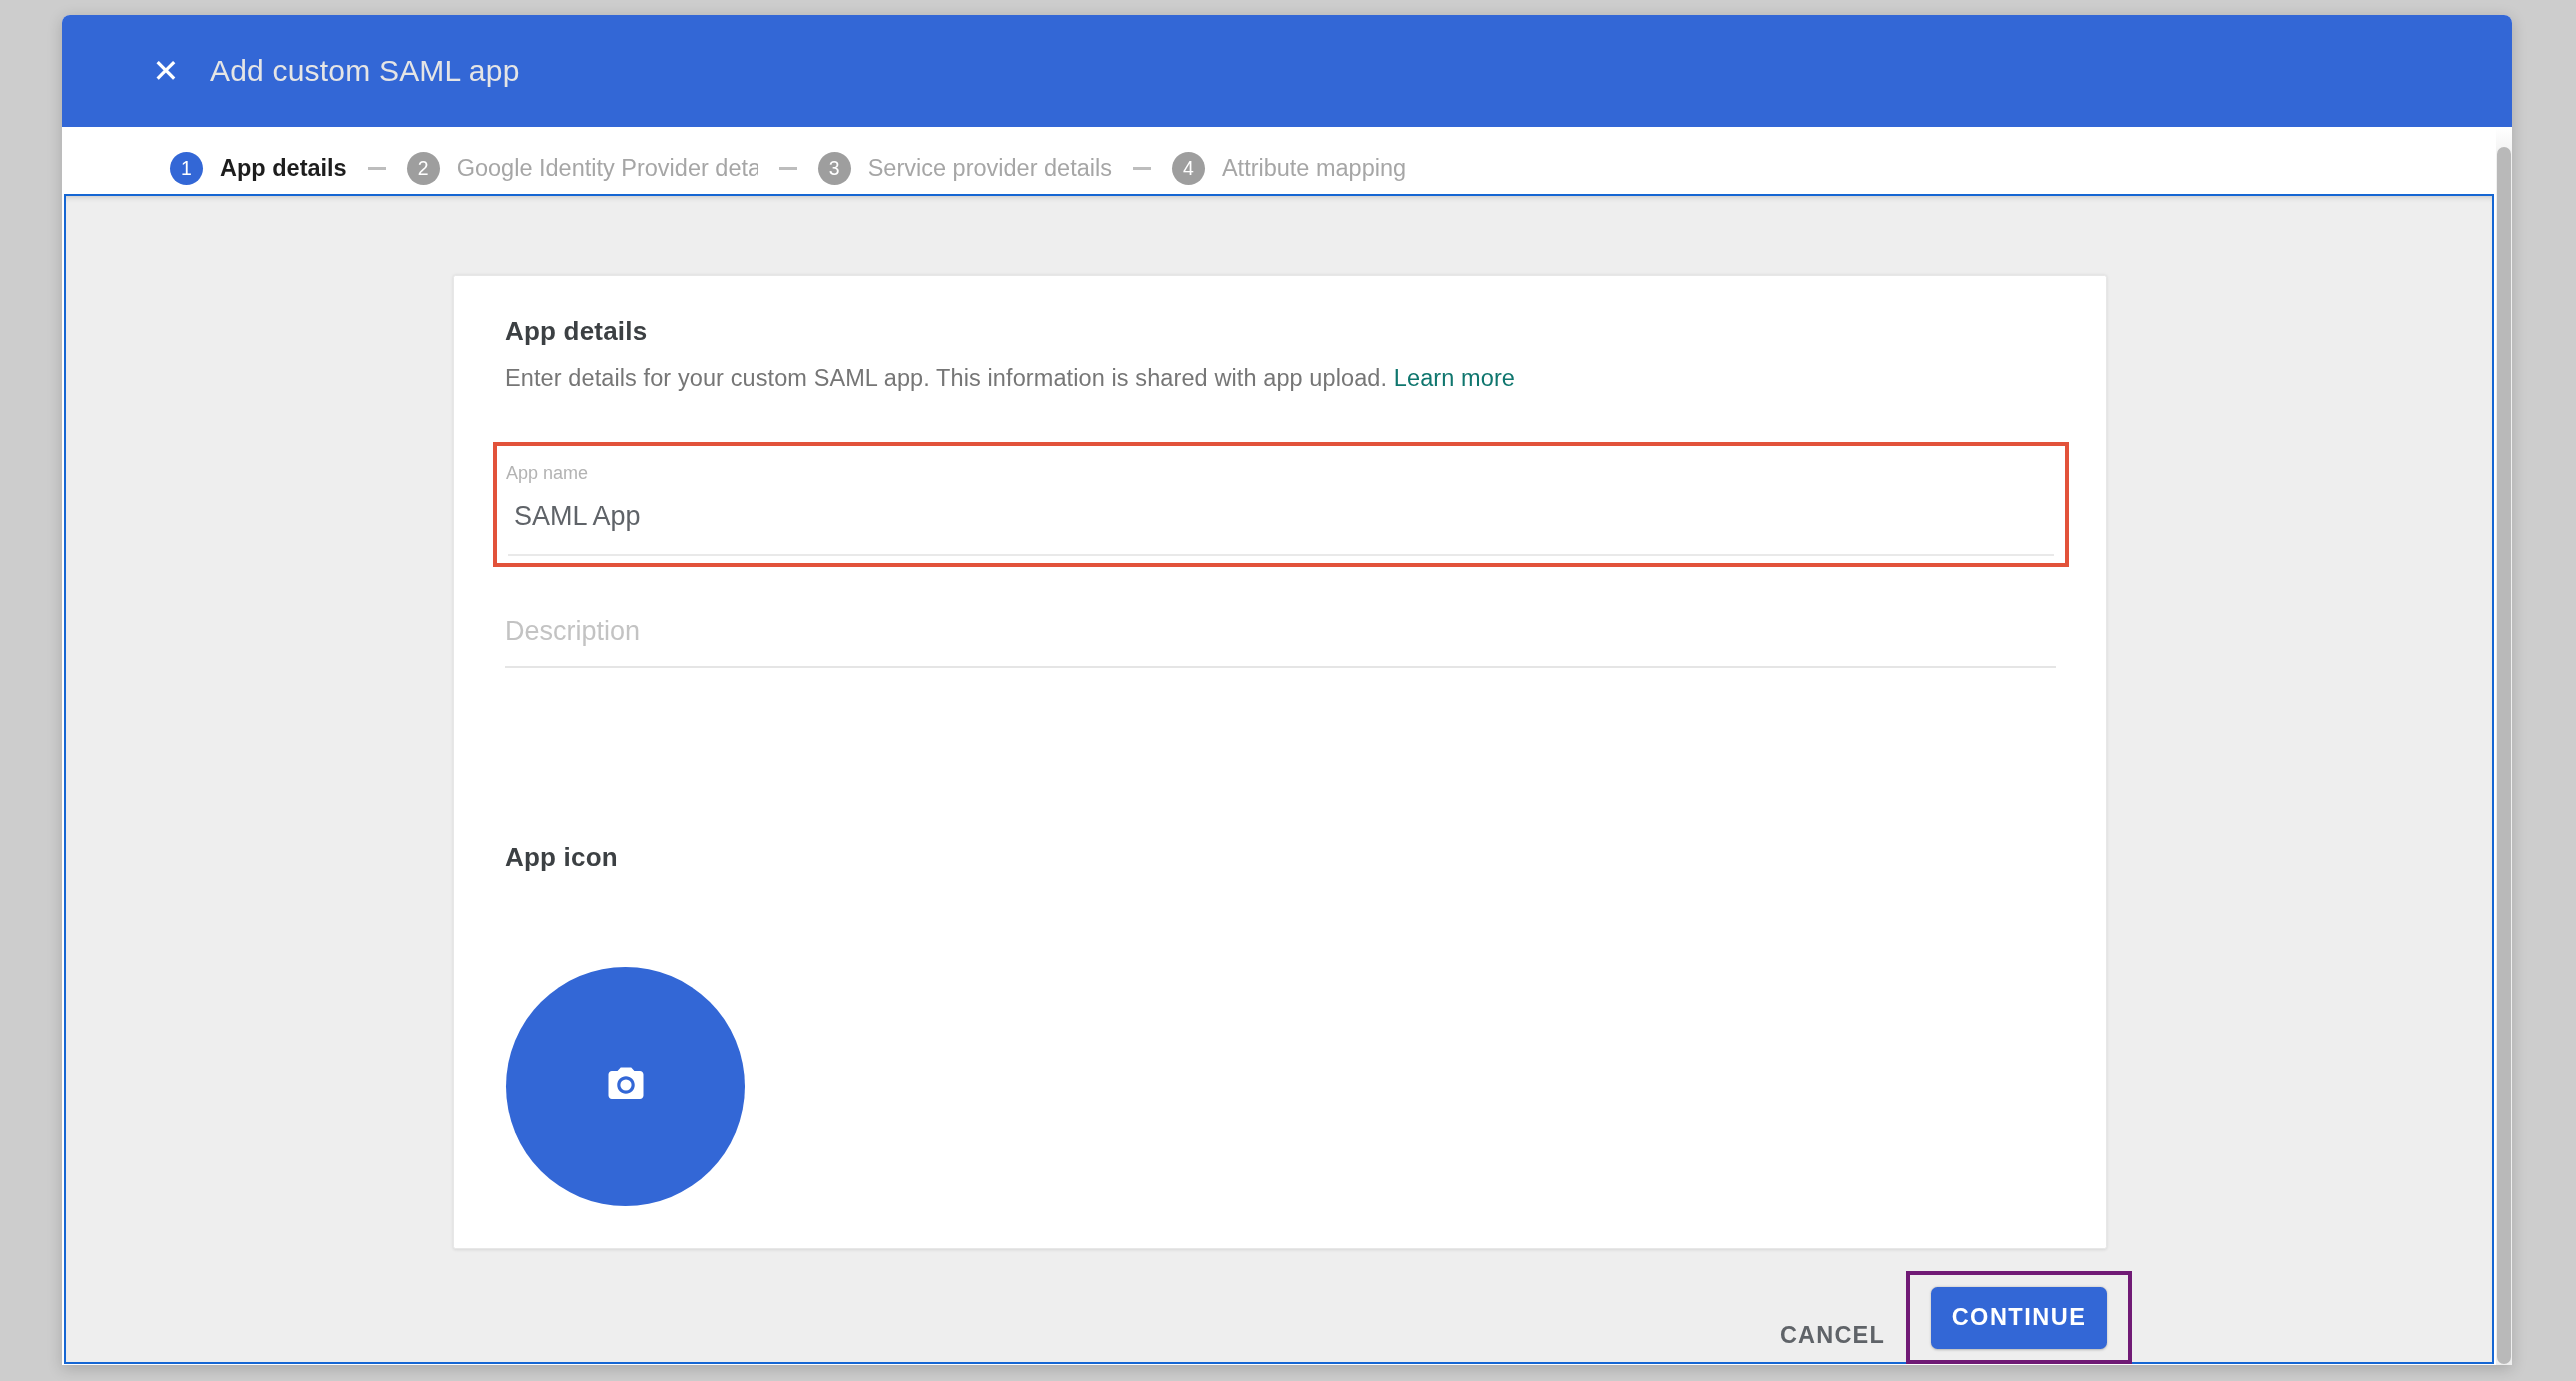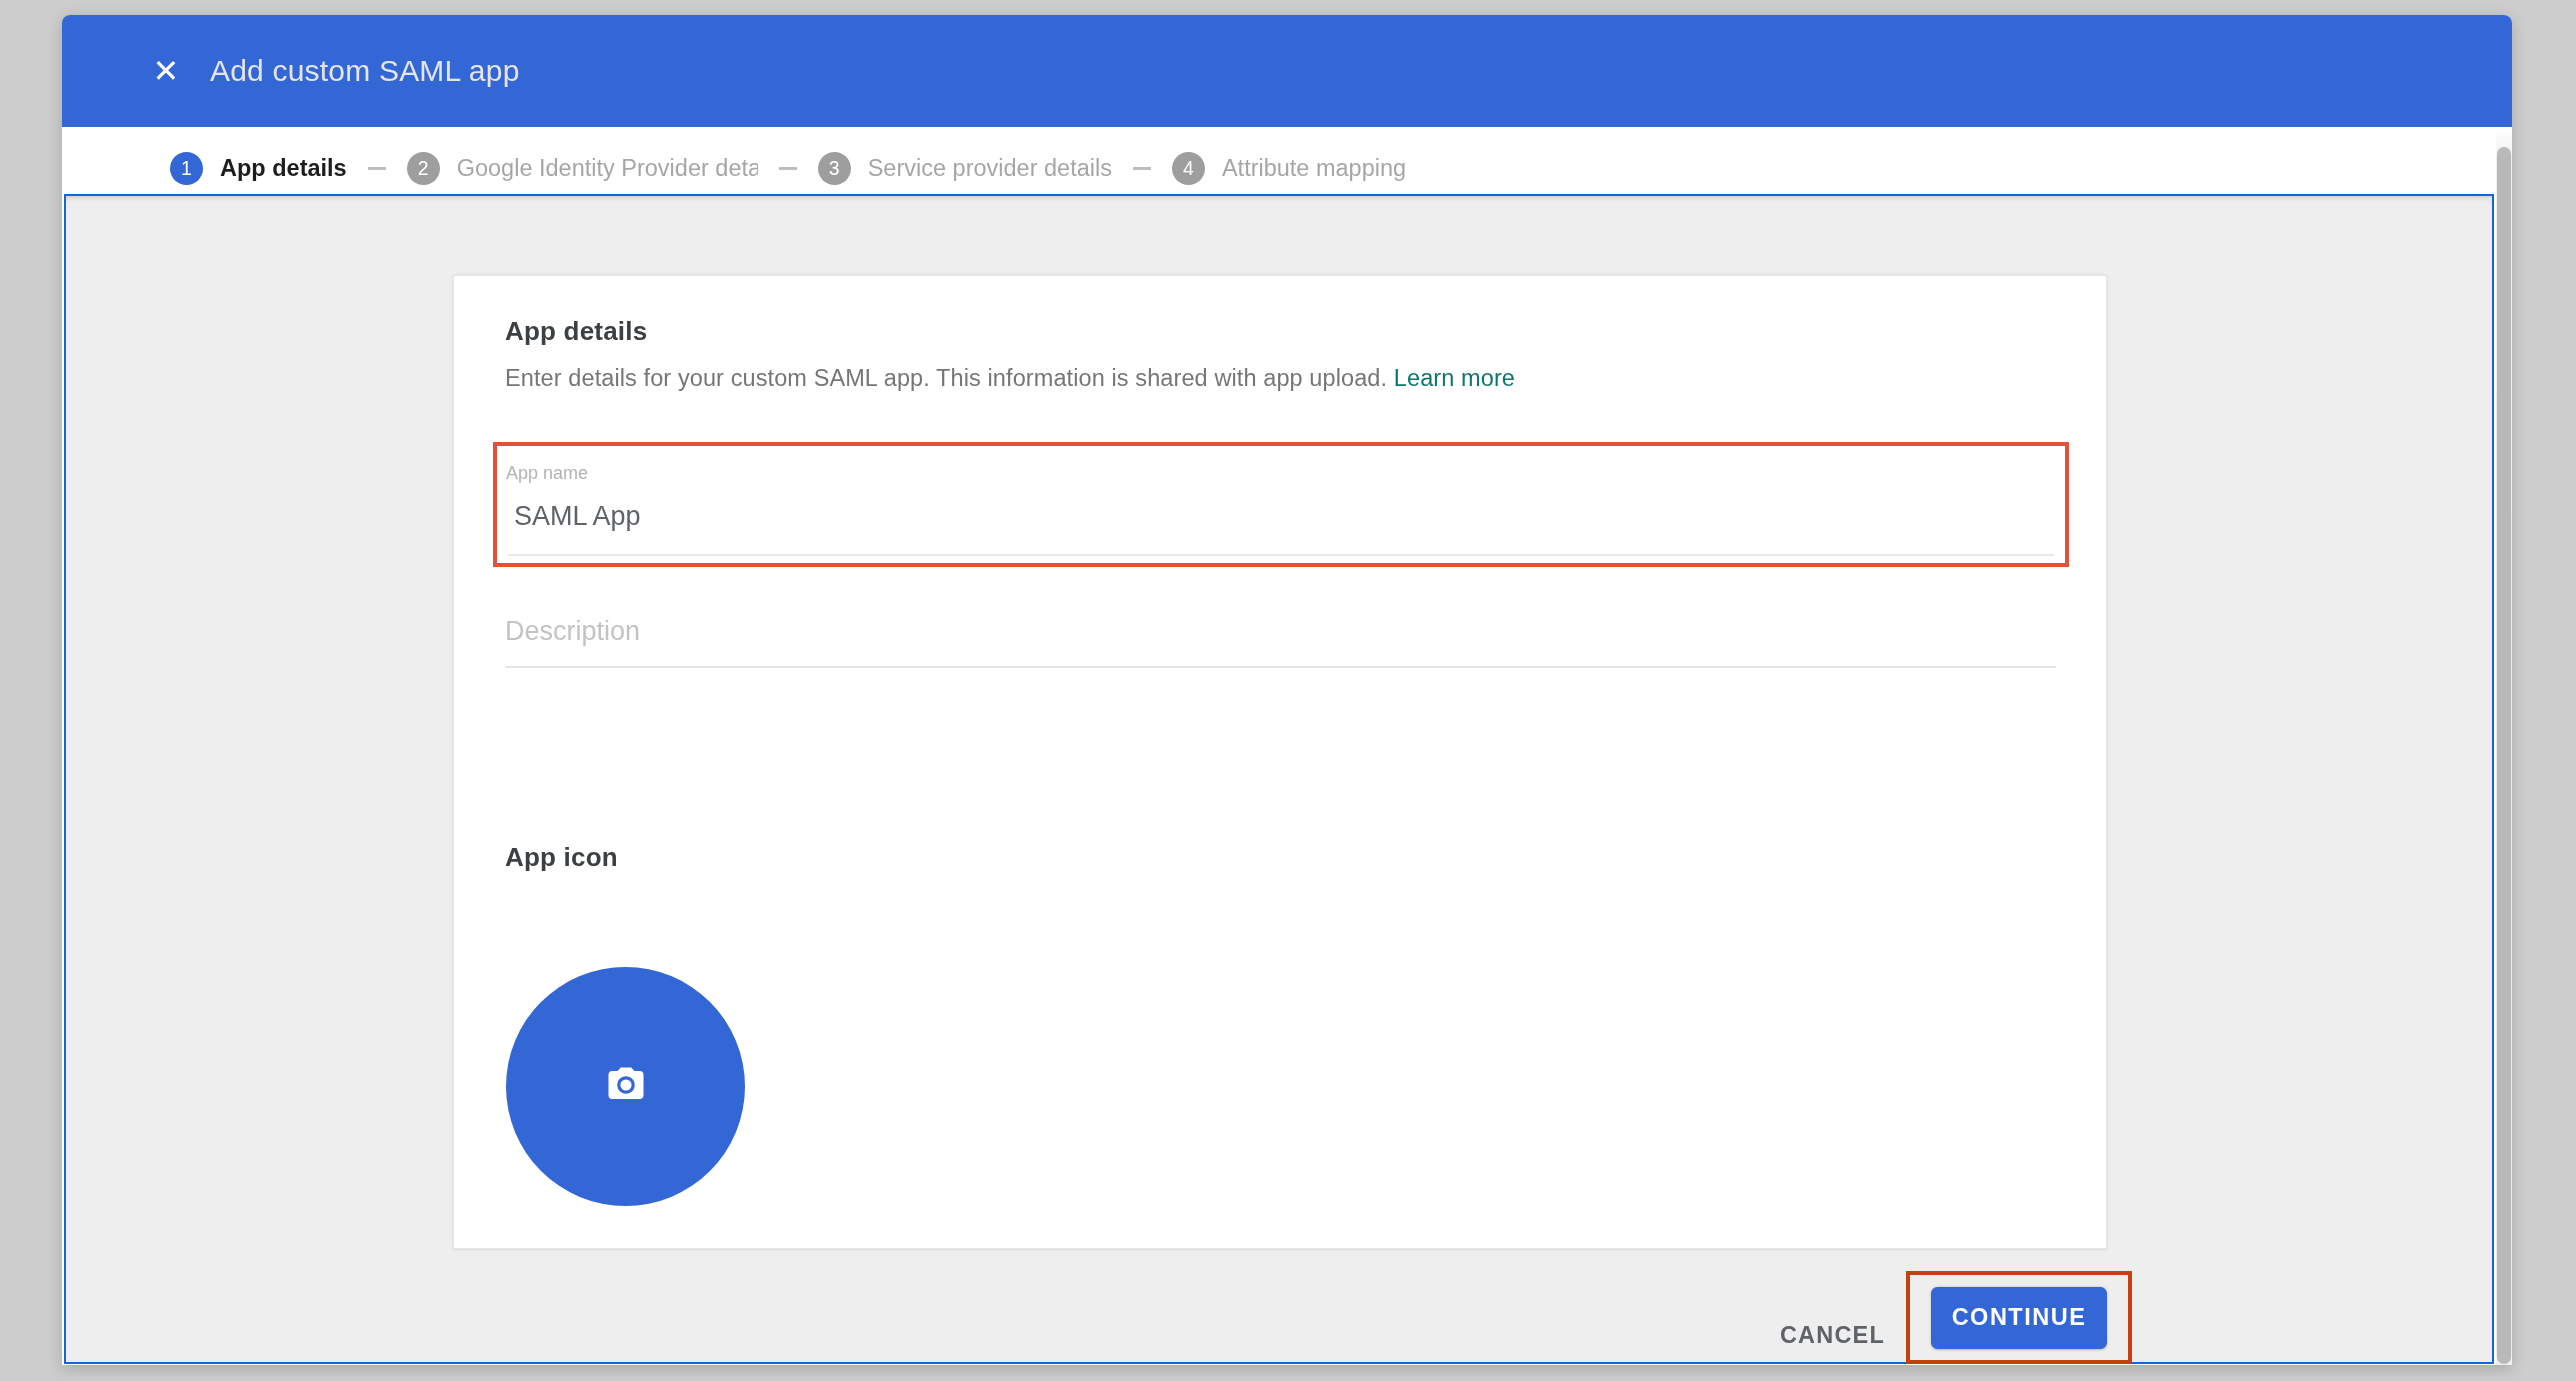--- a/index.html
+++ b/index.html
@@ -109,21 +109,21 @@
   .footer{
     position:absolute;left:453px;top:1280px;width:1679px;height:84px;
     display:flex;justify-content:flex-end;align-items:flex-end;
   }
   .cancel-btn{
     color:#5f6368;font-size:23.5px;font-weight:700;letter-spacing:1.2px;
     padding:14.6px 19.4px;margin-right:1.6px;cursor:pointer;background:none;border:none;
     font-family:"Liberation Sans", sans-serif;
   }
   .continue-annotation{
-    border:4px solid #c2410c;padding:11.3px 21px;box-sizing:border-box;
+    border:4px solid #701a75;padding:11.3px 21px;box-sizing:border-box;
   }
   .continue-btn{
     background:#3367d6;color:#ffffff;border:none;border-radius:6.5px;
     font-size:23.5px;font-weight:700;letter-spacing:1.5px;
     padding:0;width:176px;height:62px;cursor:pointer;
     font-family:"Liberation Sans", sans-serif;
     box-shadow:0 0.8px 2.4px rgba(0,0,0,0.25);
   }
 
   

